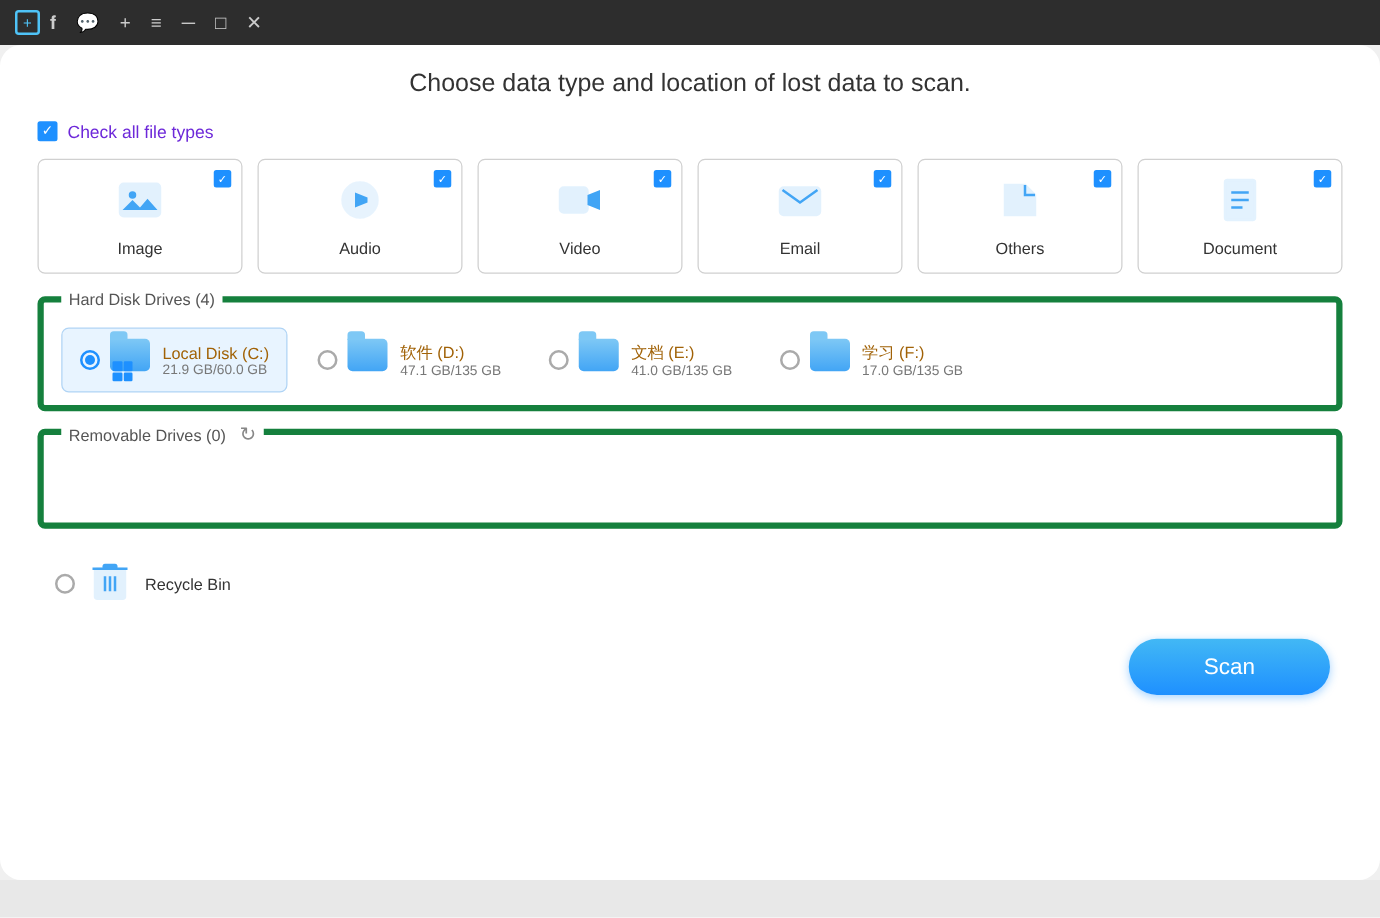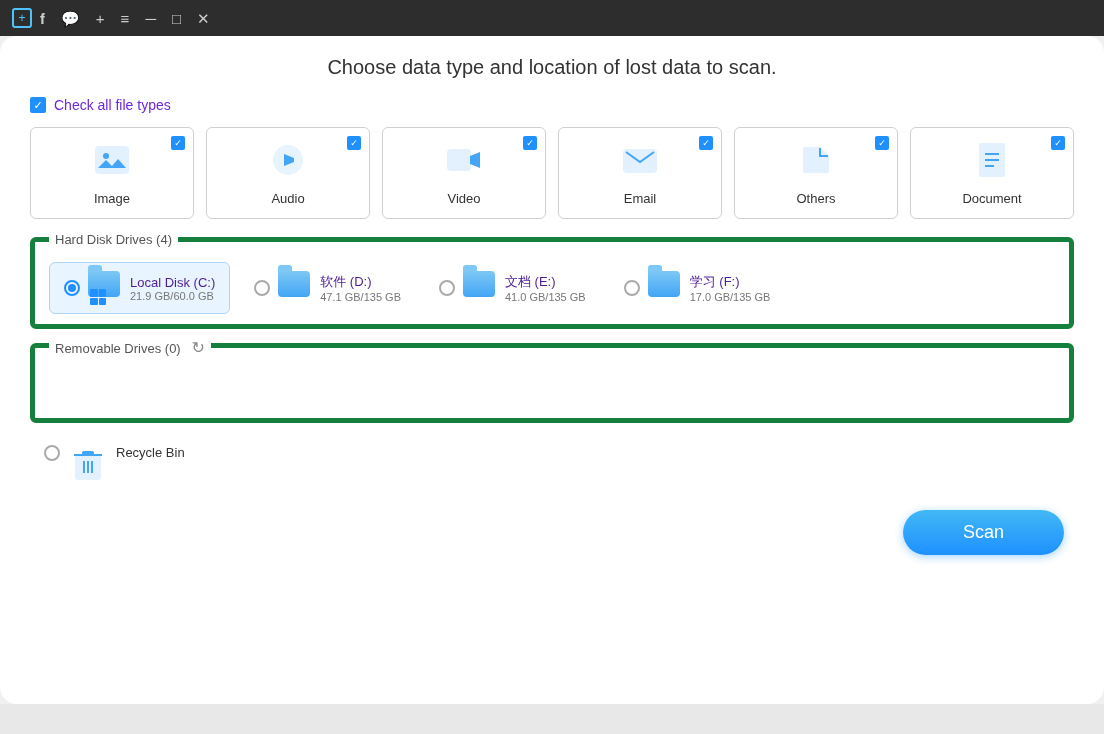--- a/index.html
+++ b/index.html
@@ -245,35 +245,35 @@
       grid-template-rows: 1fr 1fr;
       gap: 1px;
       width: 16px;
       height: 16px;
     }
     .win-logo div {
       background: #1e90ff;
       border-radius: 1px;
     }
     .drive-info { display: flex; flex-direction: column; }
-    .drive-name { font-size: 13px; color: #4c1d95; }
+    .drive-name { font-size: 13px; color: #a16207; }
     .drive-size { font-size: 11px; color: #777; }
     .refresh-icon {
       font-size: 16px;
       color: #888;
       cursor: pointer;
     }
     .removable-box {
       min-height: 80px;
     }
 
     
     .recycle-row {
       display: flex;
-      align-items: flex-start;
+      align-items: center;
       gap: 12px;
       padding: 8px 14px;
       margin-bottom: 10px;
     }
     .recycle-radio {
       width: 16px;
       height: 16px;
       border-radius: 50%;
       border: 2px solid #aaa;
       flex-shrink: 0;

